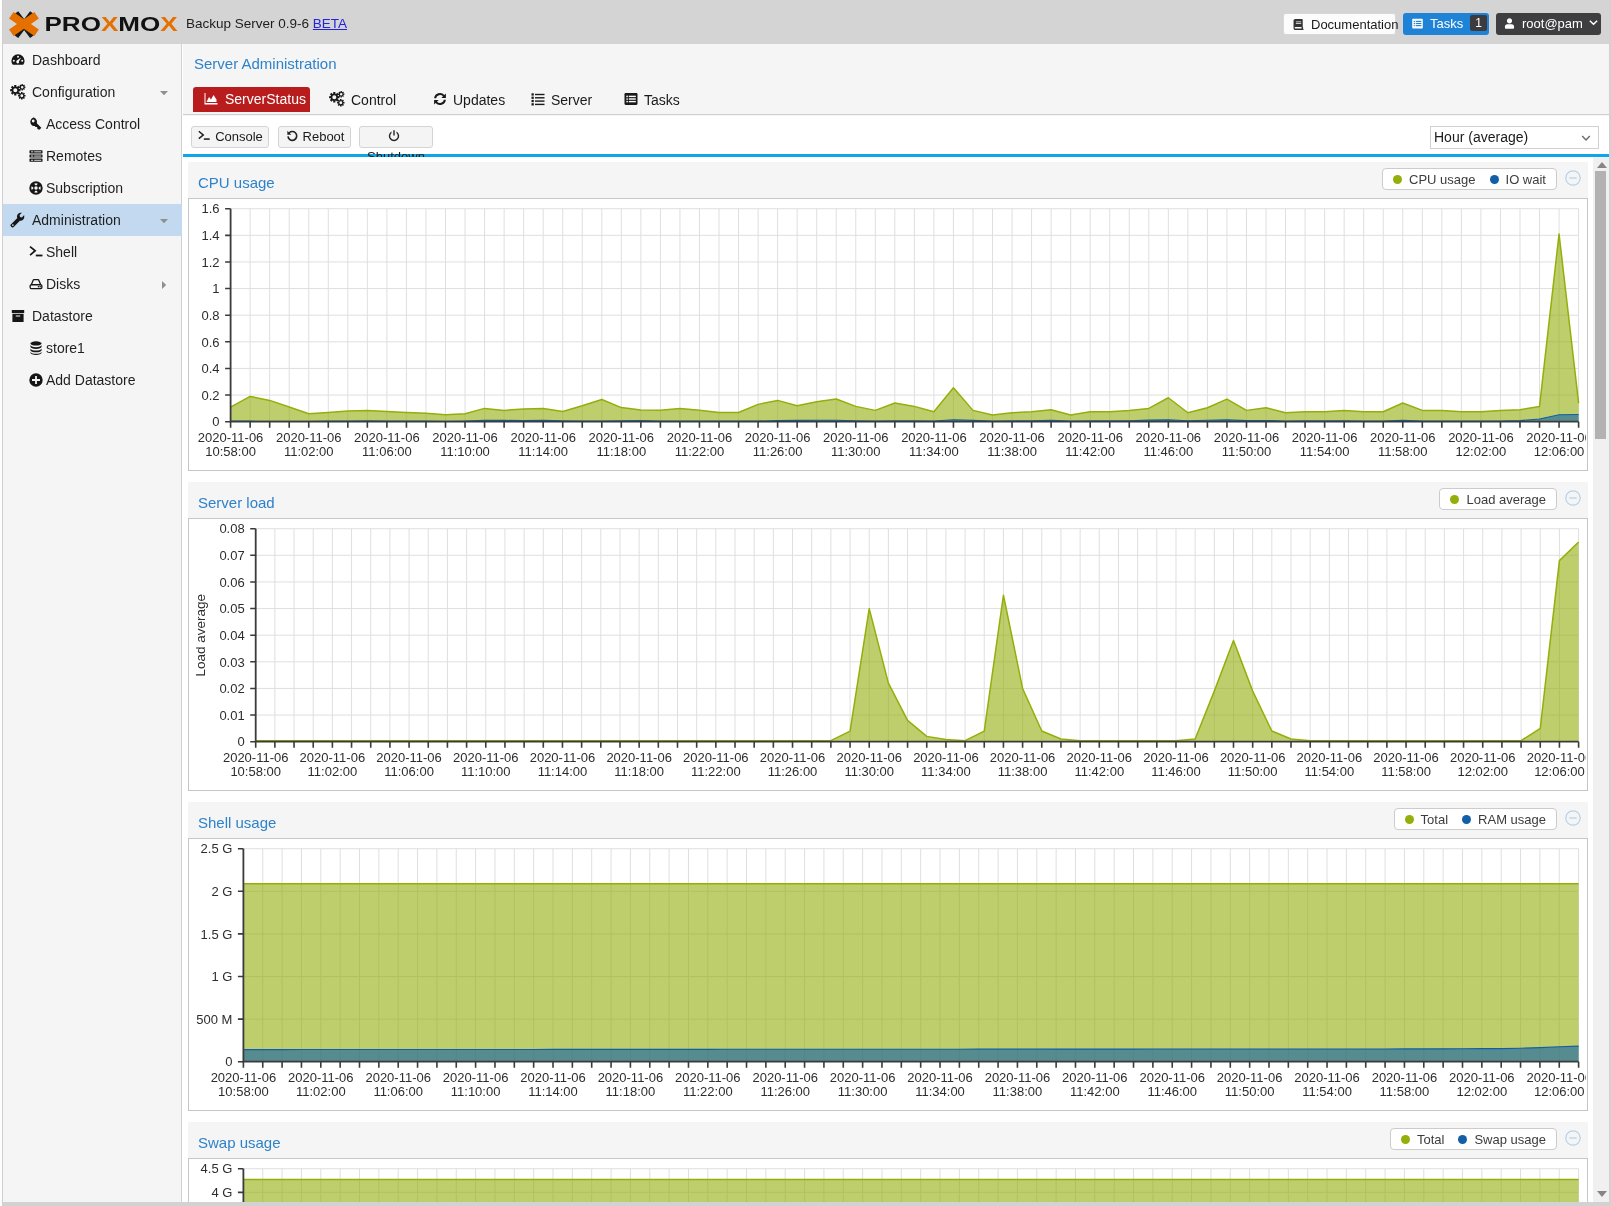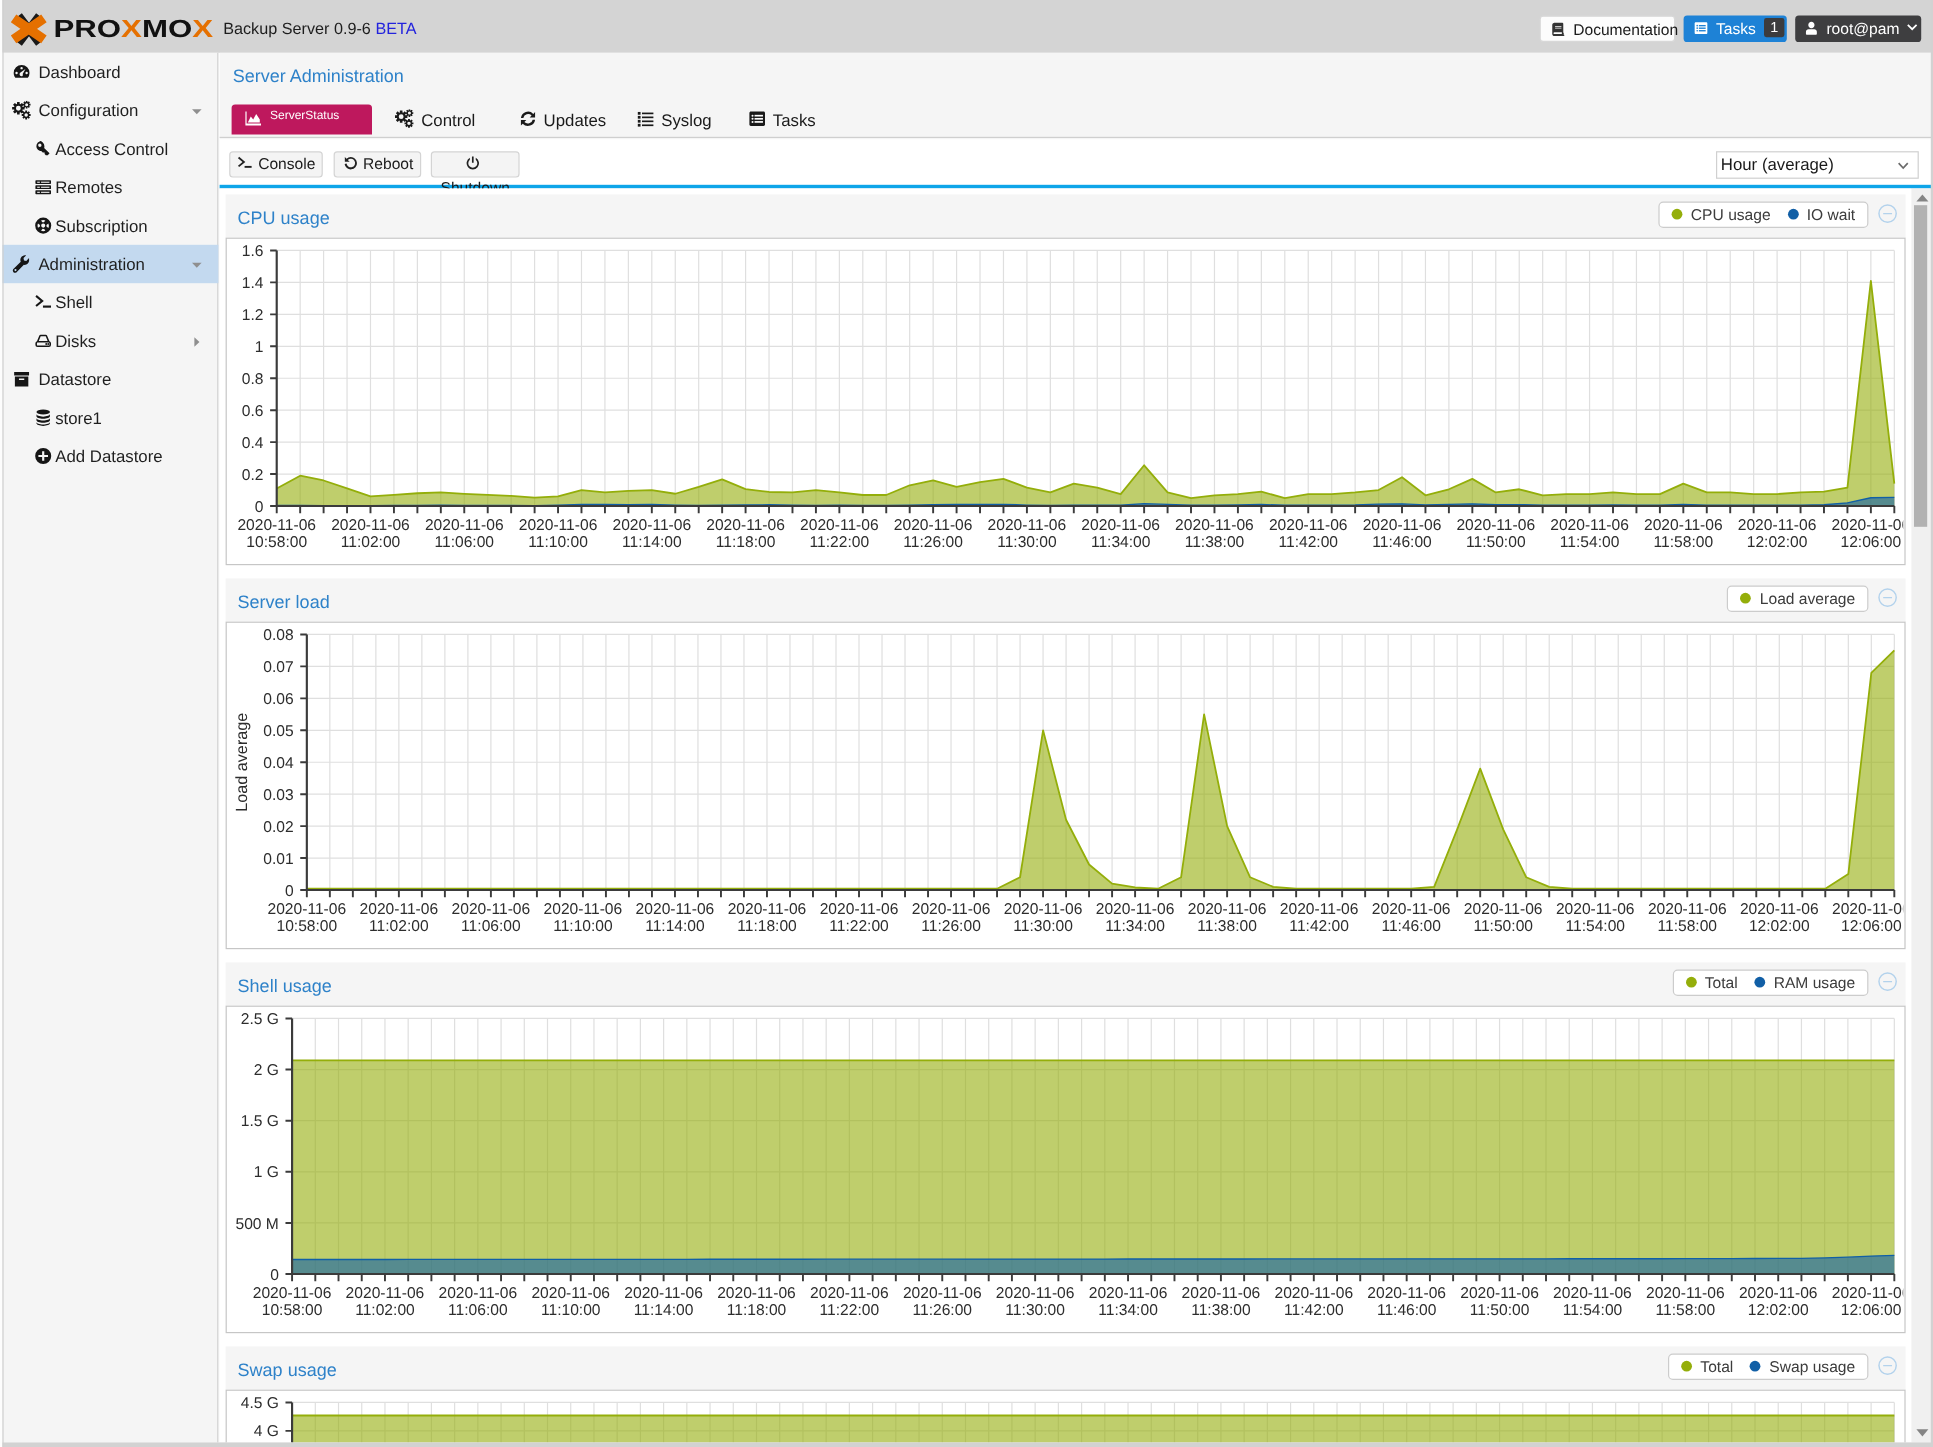--- a/index.html
+++ b/index.html
@@ -10,21 +10,21 @@
 .badge{display:inline-block;margin-left:7px;background:#3c3c3e;color:#fff;border-radius:2px;padding:0 5px;font-size:12px;height:16px;line-height:16px;position:relative;top:-1px}
 #sidebar{position:absolute;left:0;top:44px;width:182px;height:1158px;background:#f5f5f5;border-right:1px solid #d2d2d2}
 .nav-item{position:absolute;left:0;width:182px;height:32px;font-size:14px;color:#1f1f1f}
 .nav-item.sel{background:#c3d9ef}
 .nav-ic{position:absolute;top:8px}
 .nav-tx{position:absolute;top:8px}
 .nav-caret{position:absolute;right:12px;top:10px}
 #main{position:absolute;left:183px;top:44px;width:1428px;height:1158px;background:#f5f5f5}
 #ptitle{position:absolute;left:11px;top:11px;font-size:15px;color:#2e82c9}
 #tabbar{position:absolute;left:0;top:0;width:1428px;height:71px;border-bottom:1px solid #cfcfcf}
-.tab-active{position:absolute;left:10px;top:43px;width:117px;height:25px;background:#be185d;border-radius:3px 3px 0 0;color:#fff;font-size:10px}
+.tab-active{position:absolute;left:10px;top:43px;width:117px;height:25px;background:#b91c1c;border-radius:3px 3px 0 0;color:#fff;font-size:14px}
 .tab-tx{position:absolute;top:48px;font-size:14px;color:#1a1a1a}
 #toolbar{position:absolute;left:0;top:72px;width:1428px;height:41px;background:#fff;border-bottom:3px solid #0ea5e9}
 .tbtn{position:absolute;top:10px;height:22px;background:#f4f4f4;border:1px solid #d4d4d4;border-radius:3px;font-size:13px;color:#1a1a1a;line-height:20px;text-align:center}
 .tbtn-ic{position:relative;top:2px;margin-right:4px}
 #combo{position:absolute;left:1247px;top:10px;width:169px;height:23px;background:#fff;border:1px solid #d0d0d0;font-size:14px;color:#1a1a1a;line-height:21px;padding-left:3px}
 #combo svg{position:absolute;right:6px;top:5px}
 #content{position:absolute;left:0;top:113px;width:1410px;height:1045px;background:#fff;overflow:hidden}
 .panel{position:absolute;left:5px;width:1400px;height:309px}
 .phead{position:absolute;left:0;top:0;width:1400px;height:36px;background:#f5f5f5}
 .ptitle{position:absolute;left:10px;top:12px;font-size:15px;color:#2e82c9}
@@ -41,21 +41,21 @@
 <div id="topbar">
     <span id="logo"><svg width="180" height="40" viewBox="0 0 180 40" xmlns="http://www.w3.org/2000/svg">
         <g stroke-linecap="butt" fill="none">
           <path d="M15.5 12.2 L32.8 35 M32.8 12.2 L15.5 35" stroke="#191919" stroke-width="6.8"></path>
           <path d="M11.3 14.3 L36.6 31.8 M36.6 14.3 L11.3 31.8" stroke="#e57000" stroke-width="8"></path>
         </g>
         <g transform="translate(44.5,29.5) scale(1.27,1)">
           <text x="0" y="0" font-weight="bold" font-size="20.5"><tspan fill="#111">PRO</tspan><tspan fill="#e57000">X</tspan><tspan fill="#111">MO</tspan><tspan fill="#e57000">X</tspan></text>
         </g>
       </svg></span>
-    <span id="prodname">Backup Server 0.9-6 <span style="color:#2323dd;">BETA</span></span>
+    <span id="prodname">Backup Server 0.9-6 <span style="color:#2323dd;text-decoration:underline">BETA</span></span>
     <div class="hbtn" style="left:1283px;width:113px;background:#fcfcfc;border:1px solid #d8d8d8;color:#1a1a1a"><span style="margin-right:6px;position:relative;top:2px"><svg width="13" height="13" viewBox="0 0 16 16" fill="#333" xmlns="http://www.w3.org/2000/svg">
           <path d="M13.2 11.4V2.1c0-.5-.4-.9-.9-.9H4.1C2.9 1.2 1.9 2.2 1.9 3.4v9.2c0 1.2 1 2.2 2.2 2.2h10.1v-1.2h-.2c-.3-.2-.5-.5-.5-.9 0-.4.2-.9.5-1.1zm-8.4-7h6.5v.9H4.8zm0 1.8h6.5v.9H4.8zm7 6.6H4.1a.9.9 0 0 1 0-1.8h7.7a3.5 3.5 0 0 0 0 1.8z"></path>
         </svg></span>Documentation</div>
     <div class="hbtn" style="left:1403px;width:86px;background:#1e82d6;color:#fff"><span style="margin-right:6px;position:relative;top:2px"><svg width="13" height="13" viewBox="0 0 16 16" fill="#fff" xmlns="http://www.w3.org/2000/svg">
           <path d="M13.3 2H2.7c-.66 0-1.2.54-1.2 1.2v9.6c0 .66.54 1.2 1.2 1.2h10.6c.66 0 1.2-.54 1.2-1.2V3.2c0-.66-.54-1.2-1.2-1.2z"></path>
           <g fill="#1e82d6">
             <circle cx="4.1" cy="5.4" r=".85"></circle>
             <circle cx="4.1" cy="8" r=".85"></circle>
             <circle cx="4.1" cy="10.6" r=".85"></circle>
             <rect x="5.8" y="4.7" width="7" height="1.4"></rect>
@@ -188,21 +188,21 @@
       <span style="position:absolute;left:347px;top:47px"><svg width="16" height="16" viewBox="0 0 16 16" fill="#1a1a1a" xmlns="http://www.w3.org/2000/svg">
           <rect x="1.5" y="2.3" width="2.3" height="2.3"></rect>
           <rect x="5" y="2.8" width="9.5" height="1.4"></rect>
           <rect x="1.5" y="5.6" width="2.3" height="2.3"></rect>
           <rect x="5" y="6.1" width="9.5" height="1.4"></rect>
           <rect x="1.5" y="8.9" width="2.3" height="2.3"></rect>
           <rect x="5" y="9.4" width="9.5" height="1.4"></rect>
           <rect x="1.5" y="12.2" width="2.3" height="2.3"></rect>
           <rect x="5" y="12.7" width="9.5" height="1.4"></rect>
         </svg></span>
-      <span class="tab-tx" style="left:368px">Syslog</span>
+      <span class="tab-tx" style="left:368px">Server</span>
       <span style="position:absolute;left:440px;top:47px"><svg width="16" height="16" viewBox="0 0 16 16" fill="#1a1a1a" xmlns="http://www.w3.org/2000/svg">
           <path d="M13.3 2H2.7c-.66 0-1.2.54-1.2 1.2v9.6c0 .66.54 1.2 1.2 1.2h10.6c.66 0 1.2-.54 1.2-1.2V3.2c0-.66-.54-1.2-1.2-1.2z"></path>
           <g fill="#fff">
             <circle cx="4.1" cy="5.4" r=".85"></circle>
             <circle cx="4.1" cy="8" r=".85"></circle>
             <circle cx="4.1" cy="10.6" r=".85"></circle>
             <rect x="5.8" y="4.7" width="7" height="1.4"></rect>
             <rect x="5.8" y="7.3" width="7" height="1.4"></rect>
             <rect x="5.8" y="9.9" width="7" height="1.4"></rect>
           </g>

